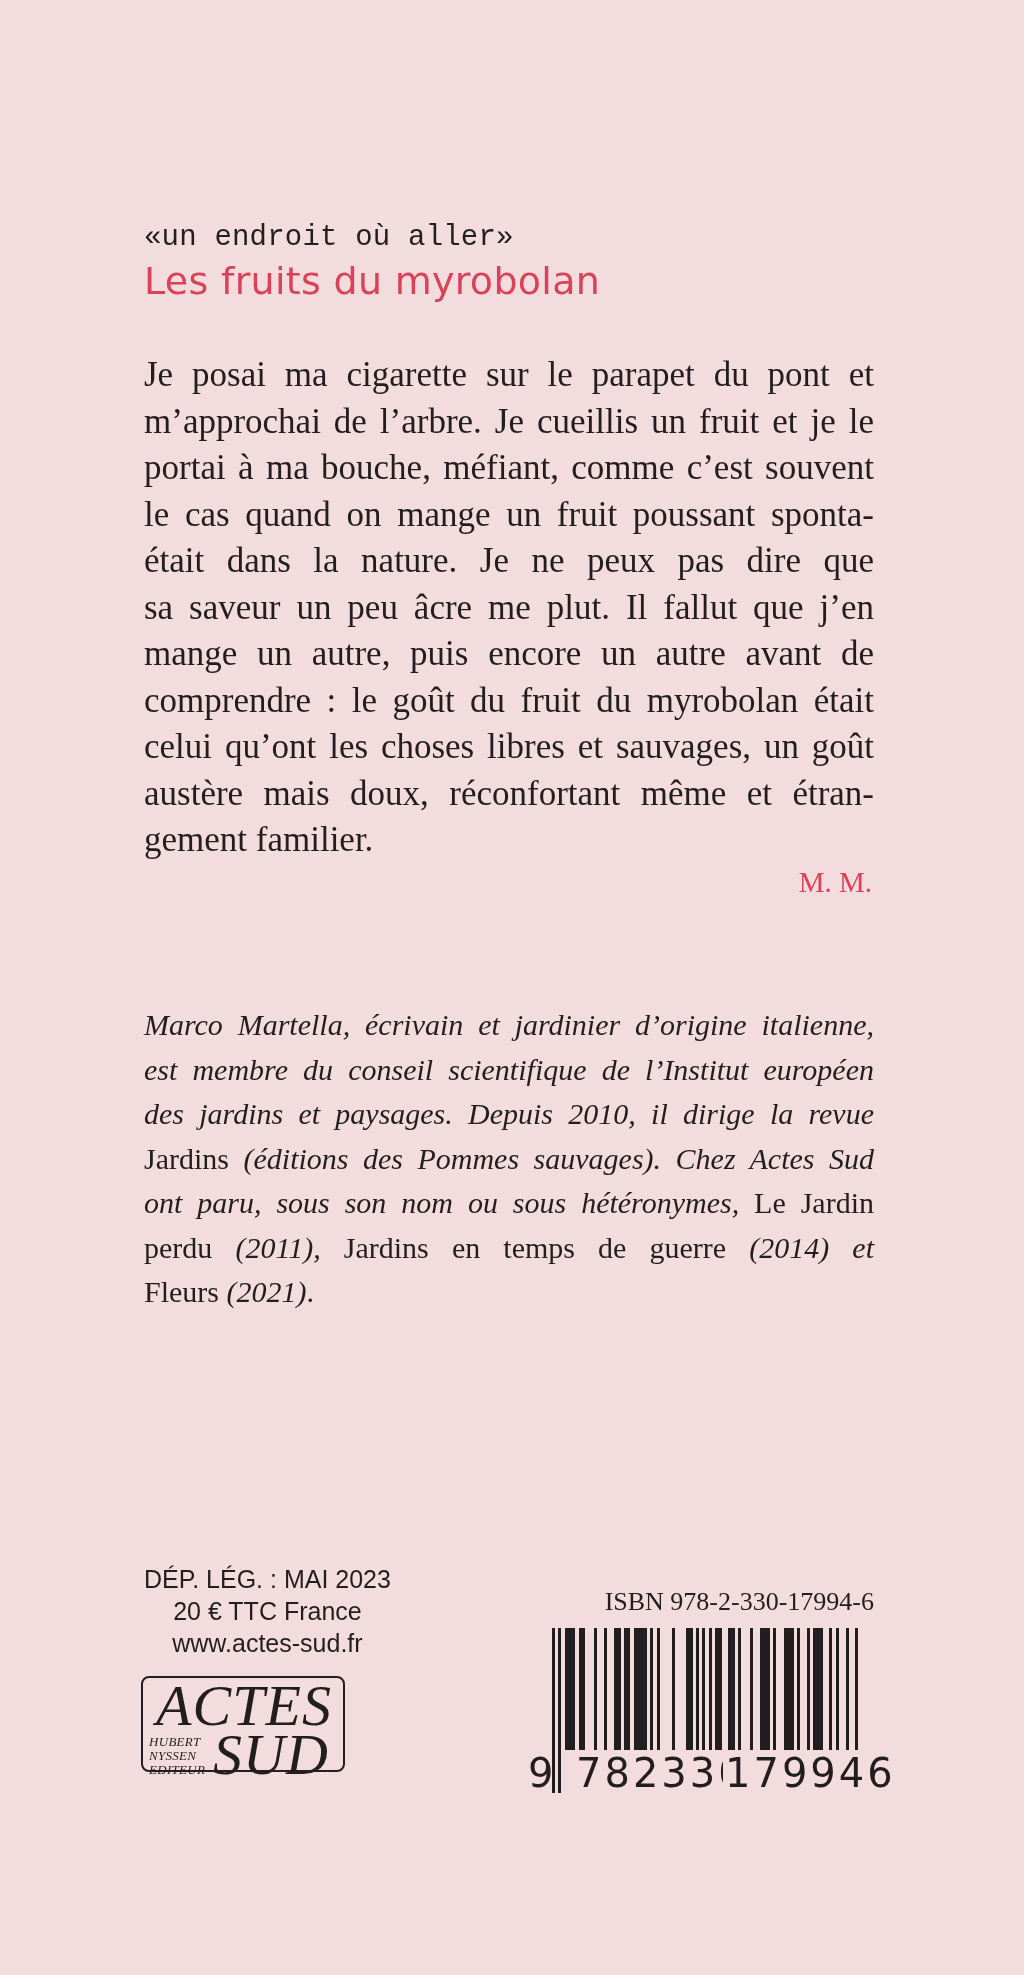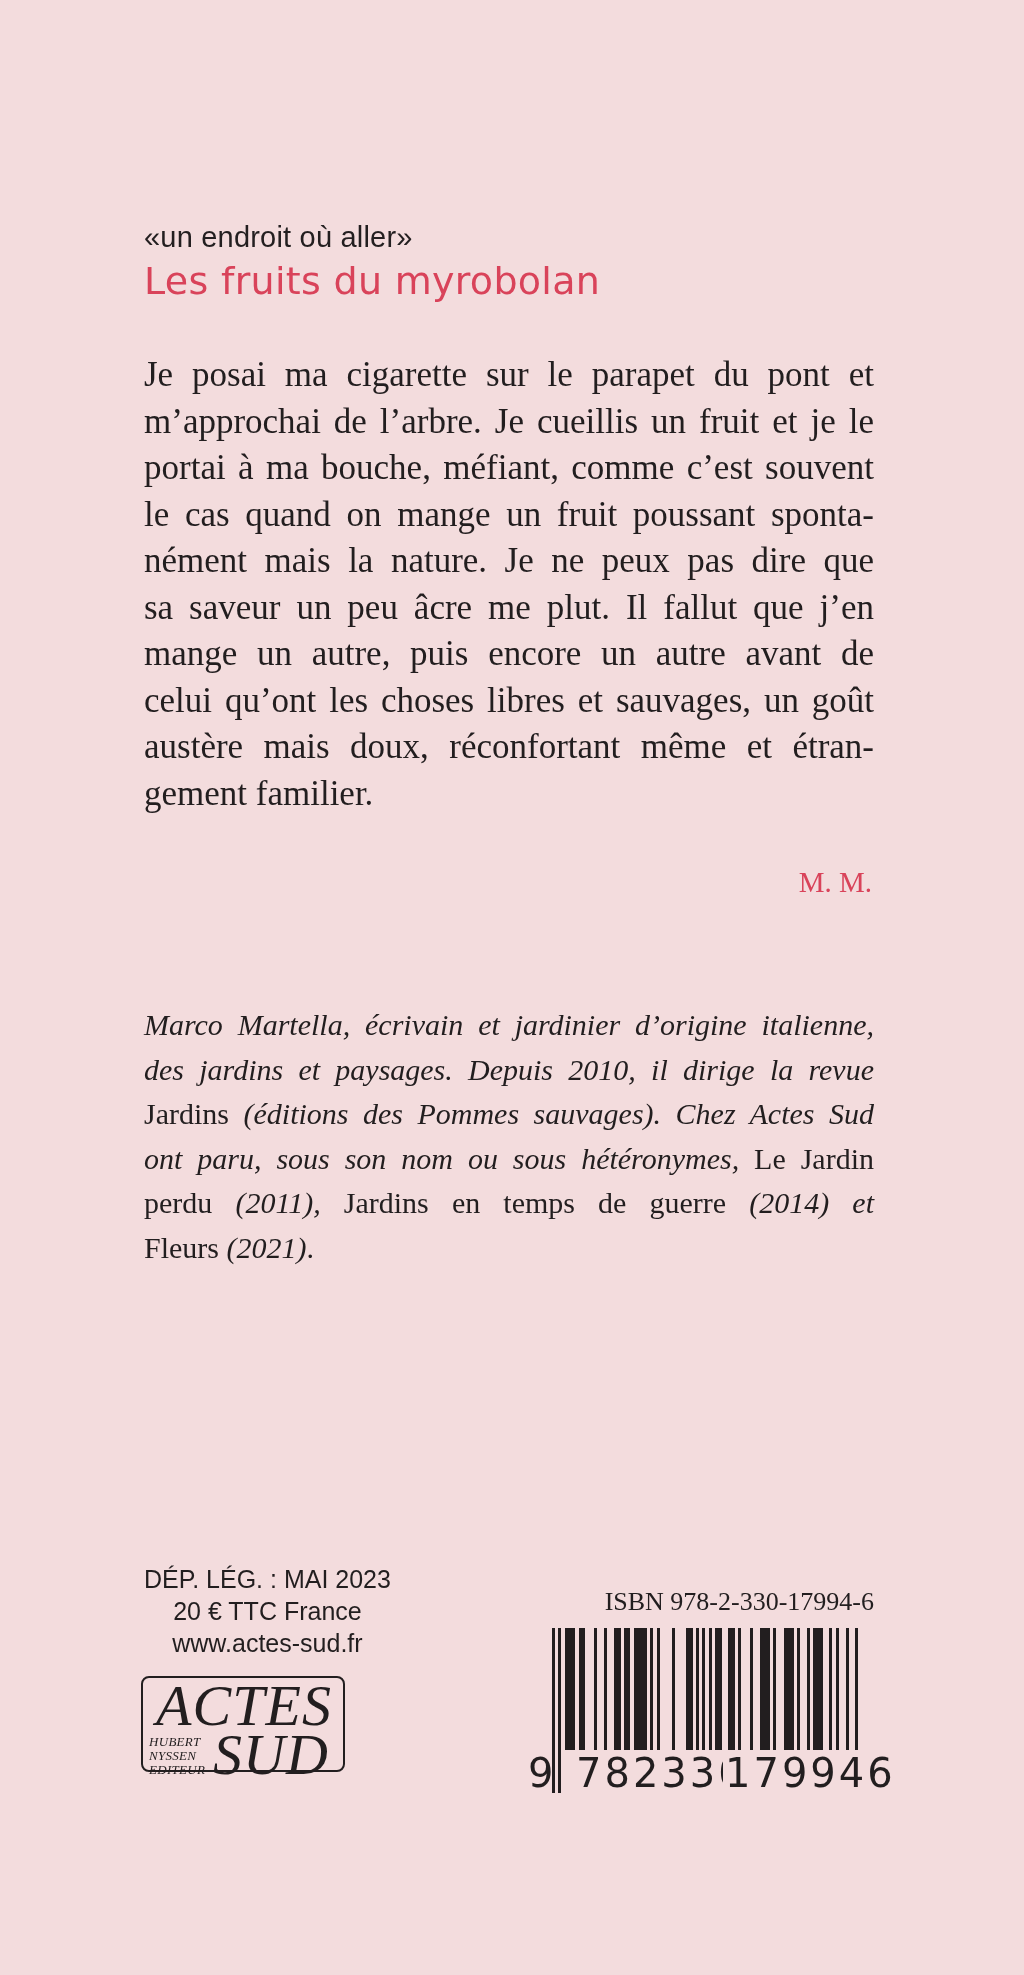--- a/index.html
+++ b/index.html
@@ -5,21 +5,21 @@
     html, body { margin: 0; padding: 0; }
     body {
       width: 1024px; height: 1975px;
       background: #f3dcdd;
       position: relative;
       overflow: hidden;
       color: #221e1f;
     }
     .series {
       position: absolute; left: 144px; top: 221px;
-      font-family: Liberation Sans, sans-serif;
+      font-family: Liberation Mono, monospace;
       font-size: 29px; color: #231f20; letter-spacing: 0.2px;
     }
     .title {
       position: absolute; left: 144px; top: 259px;
       font-family: "DejaVu Sans", sans-serif;
       font-size: 38px; color: #d9435a; letter-spacing: 0.3px;
     }
     .excerpt {
       position: absolute; left: 144px; top: 352px; width: 730px;
       font-family: "Liberation Serif", serif;
@@ -94,32 +94,34 @@
 <div>
 
   <div class="series">«un endroit où aller»</div>
   <div class="title">Les fruits du myrobolan</div>
 
   <div class="excerpt">
     <span class="line">Je posai ma cigarette sur le parapet du pont et</span>
     <span class="line">m’approchai de l’arbre. Je cueillis un fruit et je le</span>
     <span class="line">portai à ma bouche, méfiant, comme c’est souvent</span>
     <span class="line">le cas quand on mange un fruit poussant sponta-</span>
-    <span class="line">nément mais la nature. Je ne peux pas dire que</span>
+    <span class="line">était dans la nature. Je ne peux pas dire que</span>
     <span class="line">sa saveur un peu âcre me plut. Il fallut que j’en</span>
     <span class="line">mange un autre, puis encore un autre avant de</span>
+    <span class="line">comprendre : le goût du fruit du myrobolan était</span>
     <span class="line">celui qu’ont les choses libres et sauvages, un goût</span>
     <span class="line">austère mais doux, réconfortant même et étran-</span>
     <span class="line last">gement familier.</span>
   </div>
 
   <div class="signature">M. M.</div>
 
   <div class="bio">
     <span class="line"><i>Marco Martella, écrivain et jardinier d’origine italienne,</i></span>
+    <span class="line"><i>est membre du conseil scientifique de l’Institut européen</i></span>
     <span class="line"><i>des jardins et paysages. Depuis 2010, il dirige la revue</i></span>
     <span class="line"><span>Jardins</span><i> (éditions des Pommes sauvages). Chez Actes Sud</i></span>
     <span class="line"><i>ont paru, sous son nom ou sous hétéronymes,</i><span> Le Jardin</span></span>
     <span class="line"><span>perdu </span><i>(2011),</i><span> Jardins en temps de guerre </span><i>(2014) et</i></span>
     <span class="line last"><span>Fleurs </span><i>(2021)</i><span>.</span></span>
   </div>
 
   <div class="legal">
     <div>DÉP. LÉG. : MAI 2023</div>
     <div>20 € TTC France</div>

